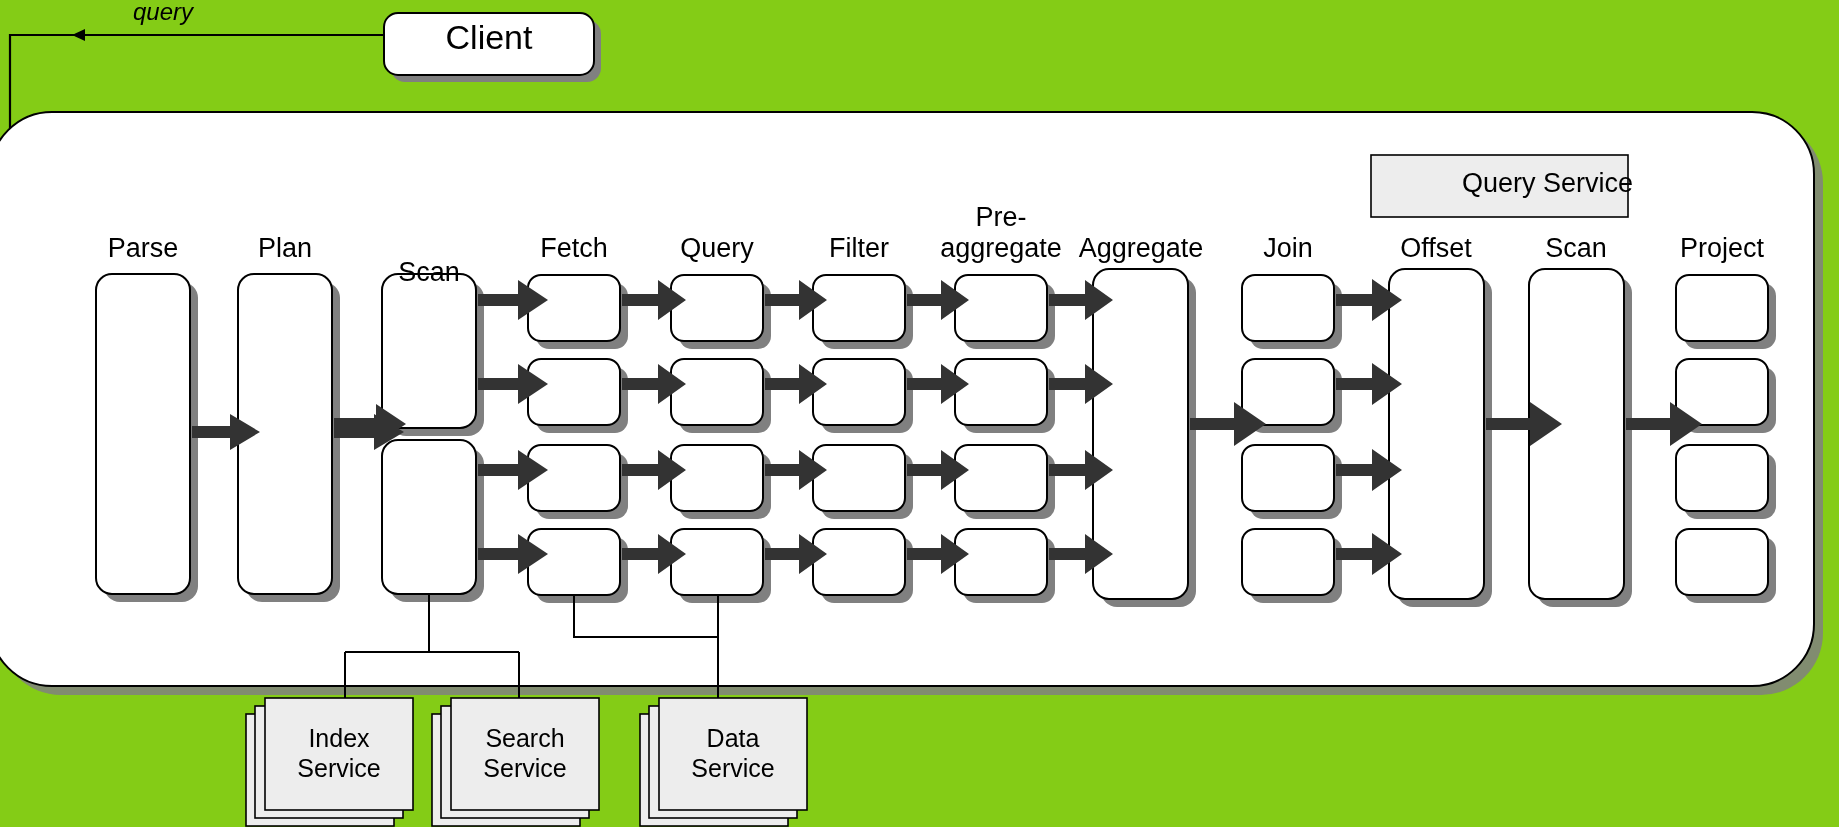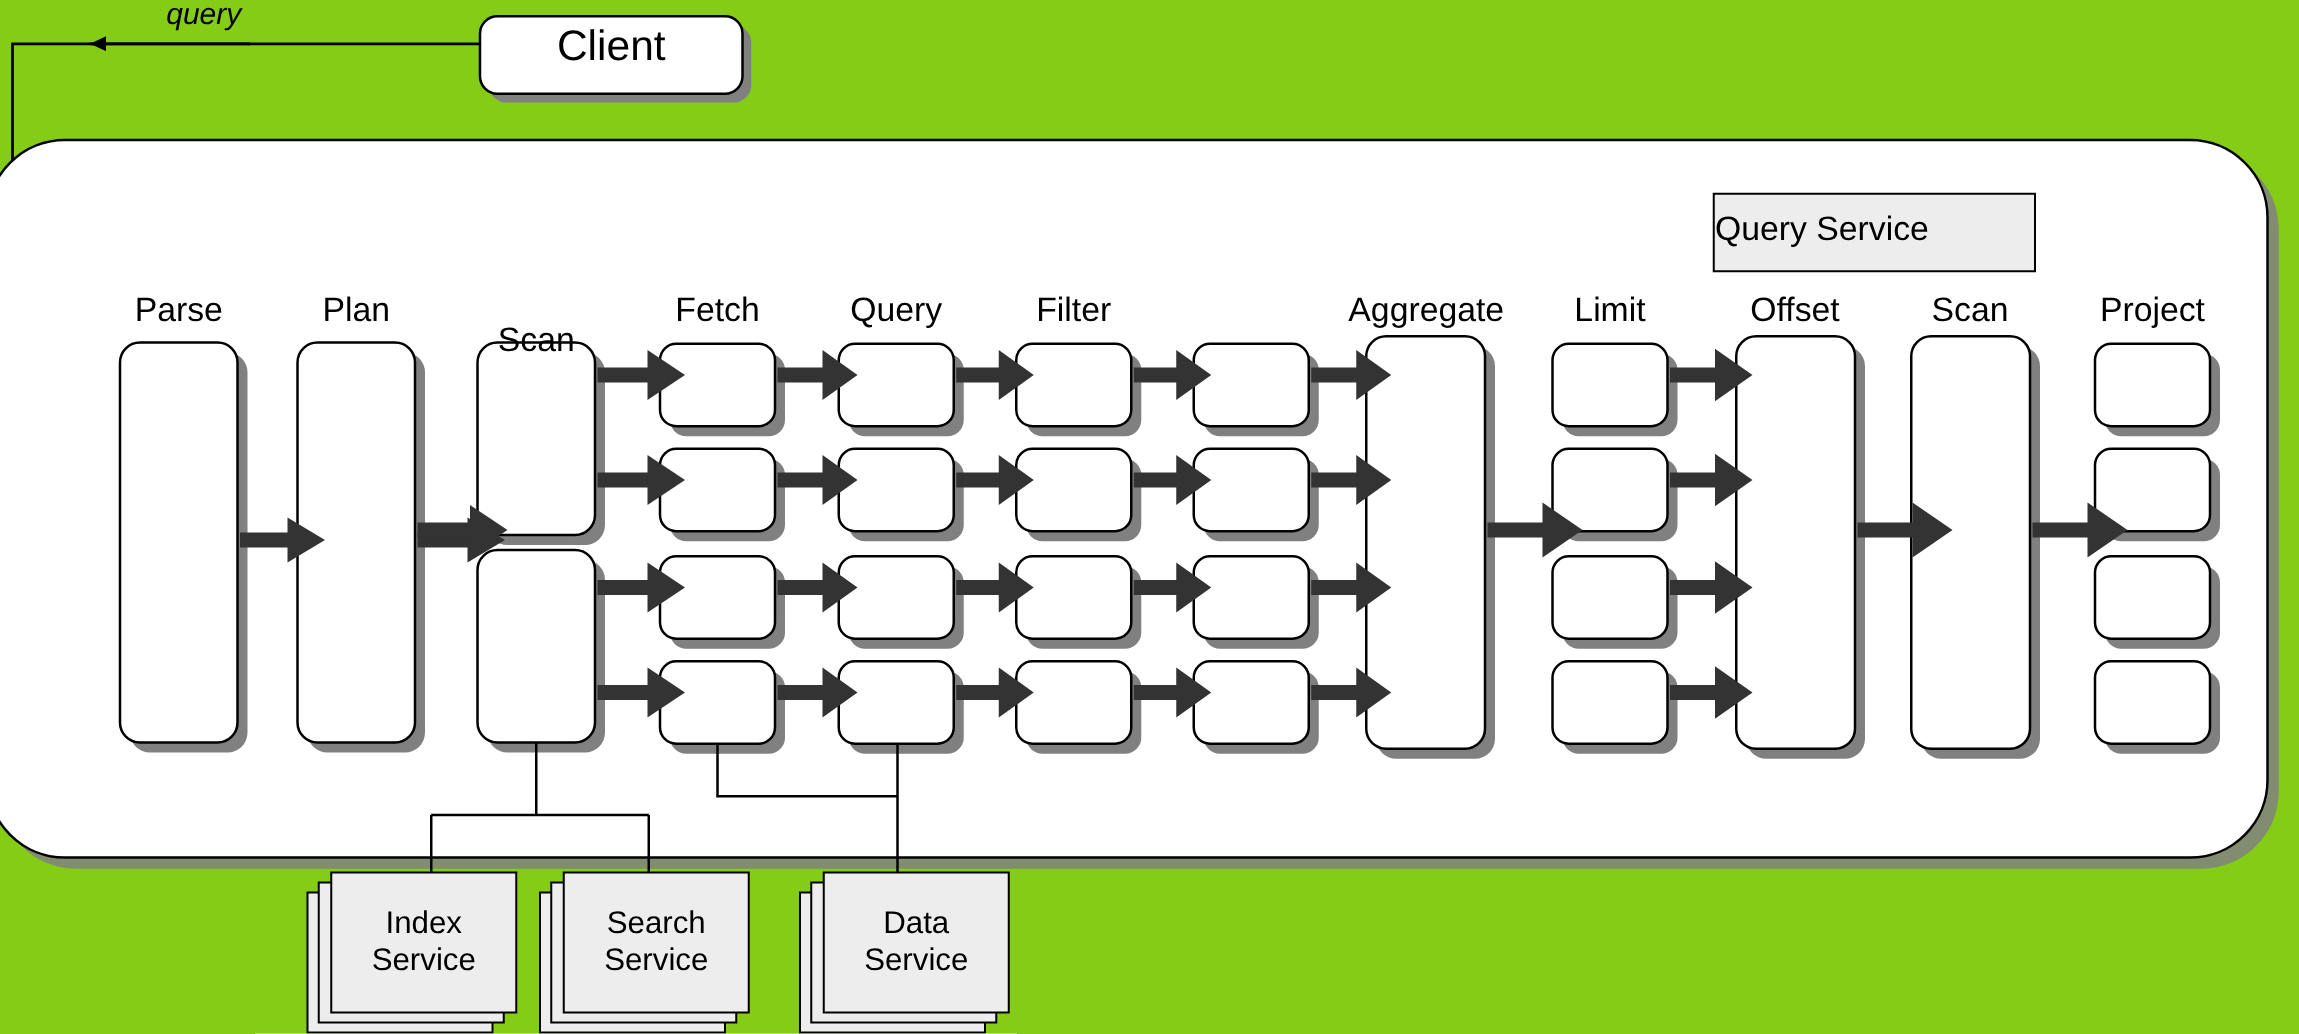--- a/index.html
+++ b/index.html
@@ -309,30 +309,32 @@
       <rect x="640" y="714" width="148" height="112" fill="#ededed" stroke="#000" stroke-width="1.6"></rect>
       <rect x="649" y="706" width="148" height="112" fill="#ededed" stroke="#000" stroke-width="1.6"></rect>
       <rect x="659" y="698" width="148" height="112" fill="#ededed" stroke="#000" stroke-width="1.6"></rect>
     </g>
   </svg>
 
   <div class="query-label" style="left:133px; top:-2px;">query</div>
 
   <div class="client-label" style="left:384px; top:18px; width:210px;">Client</div>
 
-  <div class="qs-label" style="left:1329px; top:168px; width:257px;">Query Service</div>
+  <div class="qs-label" style="left:1371px; top:168px; width:257px;padding-left:48px;">Query Service</div>
 
   <div class="col-label" style="left:73px;  top:233px; width:140px;">Parse</div>
   <div class="col-label" style="left:215px; top:233px; width:140px;">Plan</div>
   <div class="col-label" style="left:359px; top:233px; width:140px;margin-top:24px;">Scan</div>
   <div class="col-label" style="left:504px; top:233px; width:140px;">Fetch</div>
   <div class="col-label" style="left:647px; top:233px; width:140px;">Query</div>
   <div class="col-label" style="left:789px; top:233px; width:140px;">Filter</div>
+  <div class="col-label" style="left:931px; top:202px; width:140px;">Pre-
+aggregate</div>
   <div class="col-label" style="left:1065px; top:233px; width:152px;">Aggregate</div>
-  <div class="col-label" style="left:1218px; top:233px; width:140px;">Limit</div>
+  <div class="col-label" style="left:1218px; top:233px; width:140px;">Join</div>
   <div class="col-label" style="left:1366px; top:233px; width:140px;">Offset</div>
   <div class="col-label" style="left:1506px; top:233px; width:140px;">Scan</div>
   <div class="col-label" style="left:1652px; top:233px; width:140px;">Project</div>
 
   <div class="svc-label" style="left:265px; top:723px; width:148px;">Index
 Service</div>
   <div class="svc-label" style="left:451px; top:723px; width:148px;">Search
 Service</div>
   <div class="svc-label" style="left:659px; top:723px; width:148px;">Data
 Service</div>

